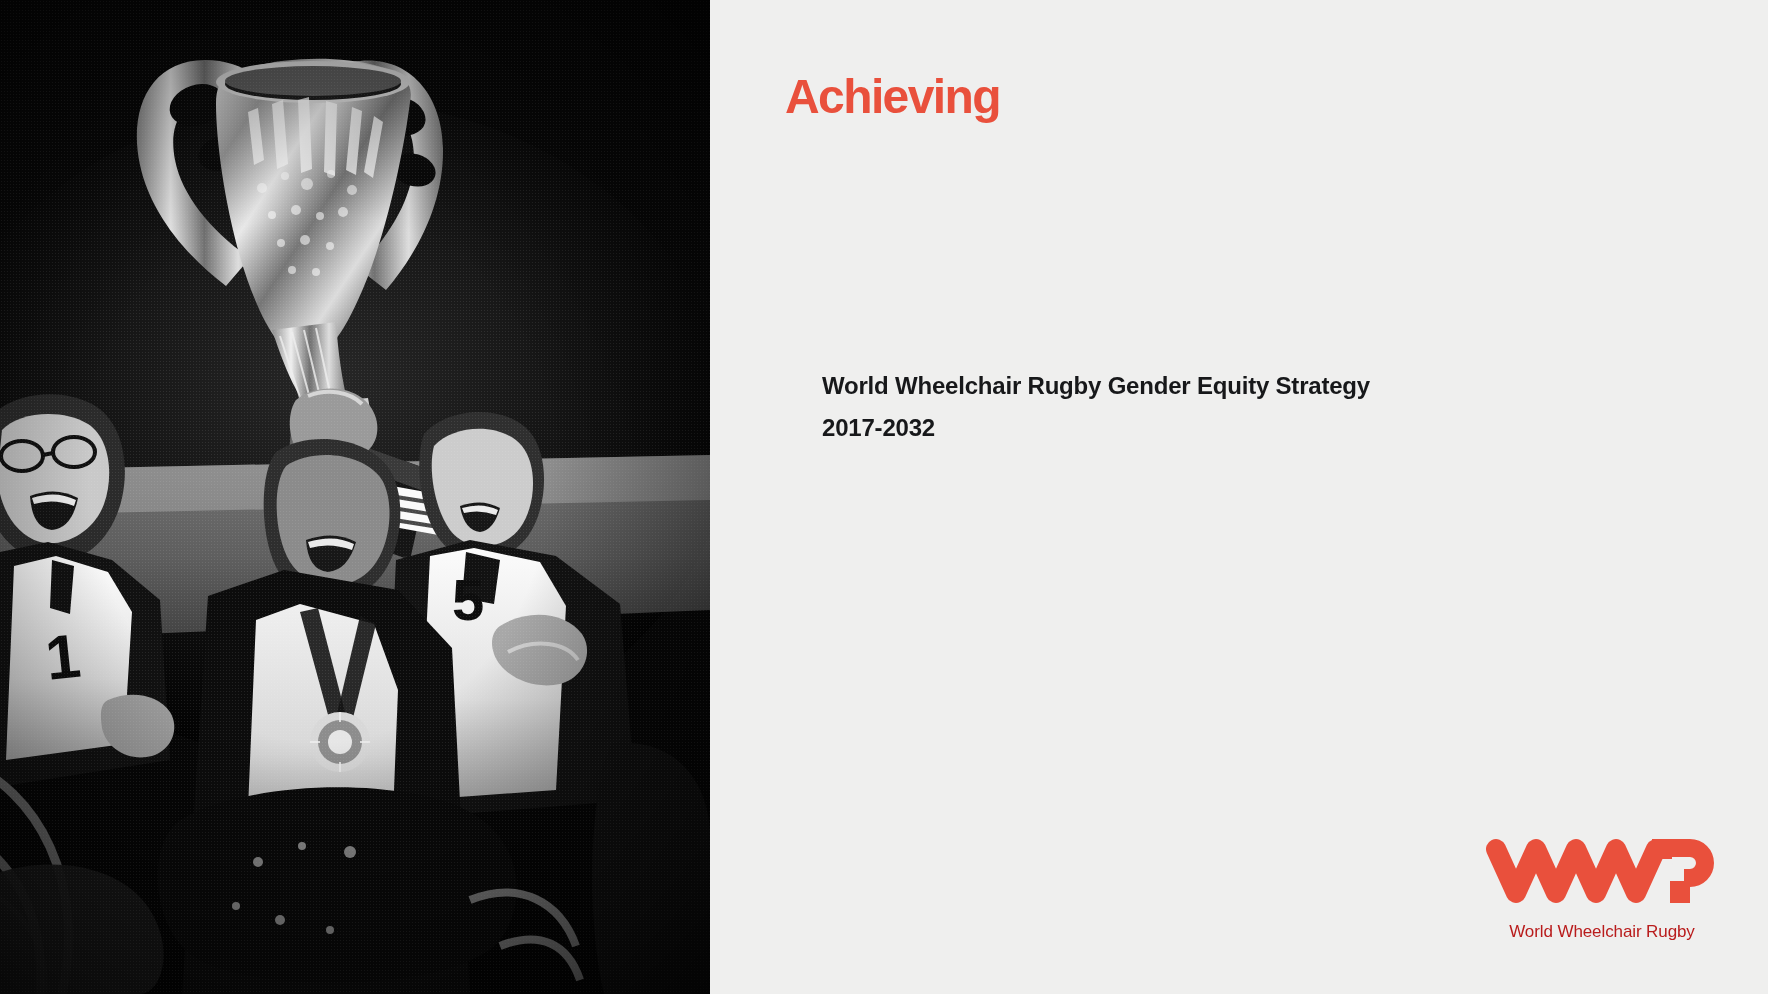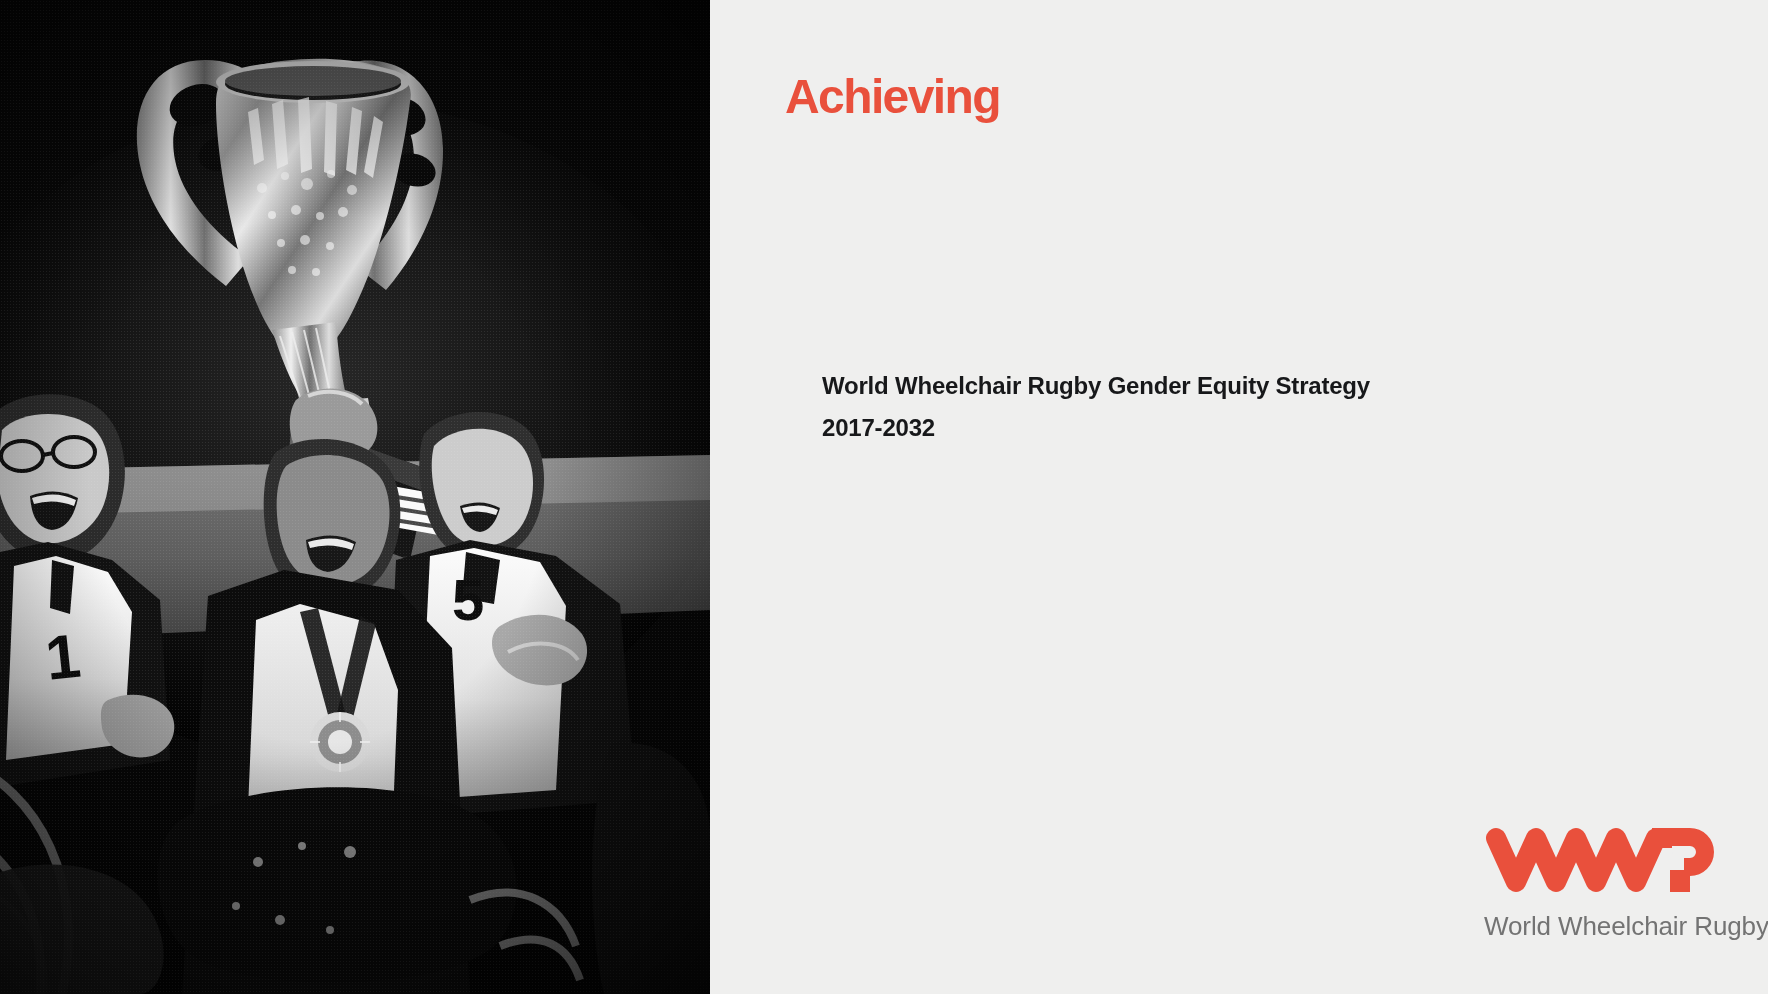--- a/index.html
+++ b/index.html
@@ -106,24 +106,24 @@
     text-align: center;
   }
   .logo-mark {
     display: block;
     width: 236px;
     height: 72px;
   }
   .logo-wordmark {
     display: block;
     margin-top: 13px;
-    color: #737373;
+    color: #b91c1c;
     font-family: "Liberation Sans", sans-serif;
     font-weight: 400;
-    font-size: 26px;
+    font-size: 17px;
     letter-spacing: -0.1px;
     white-space: nowrap;
   }
 </style>
 </head>
 <body>
 
 <div class="slide">
 
   <div class="photo-panel">

